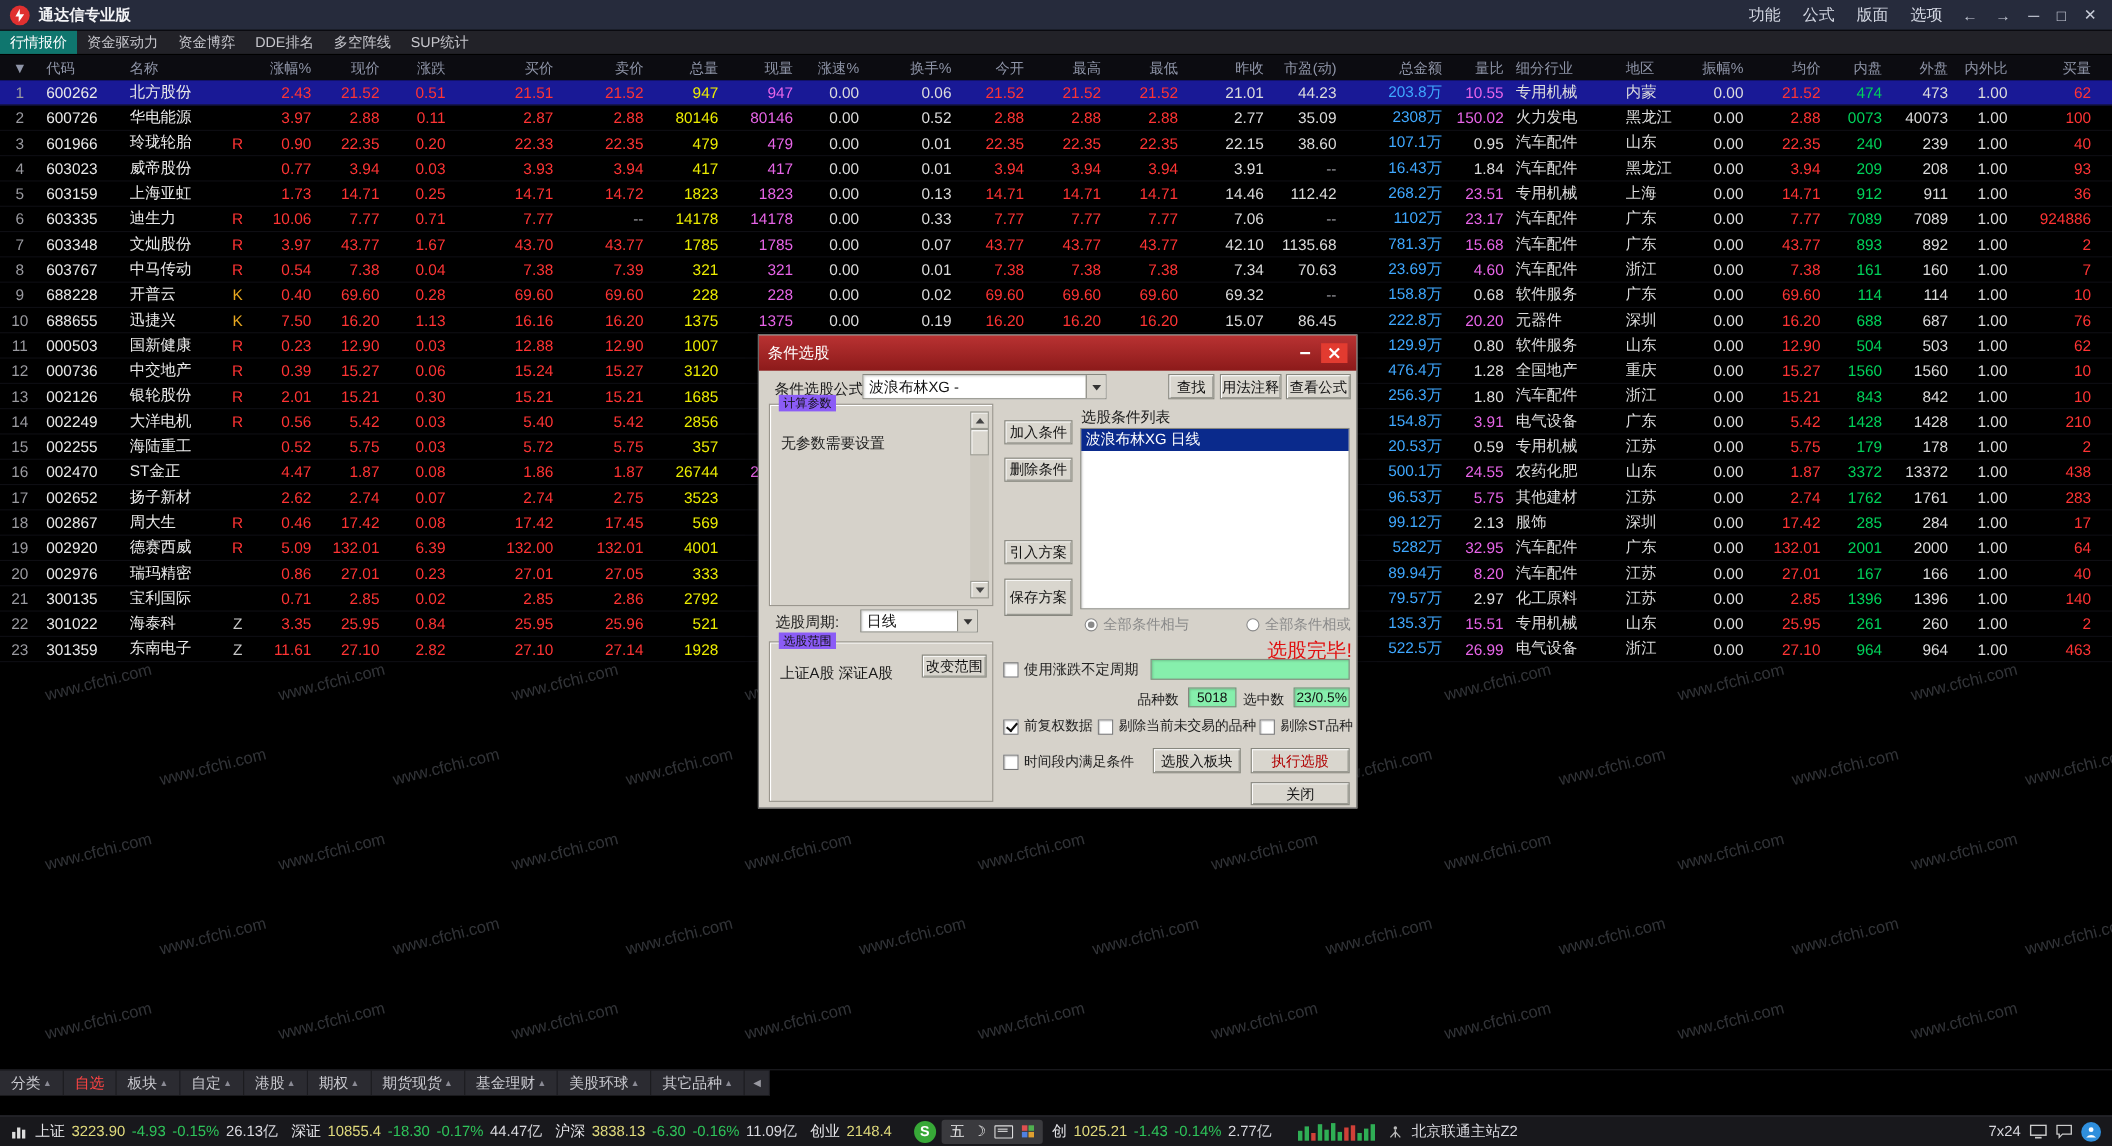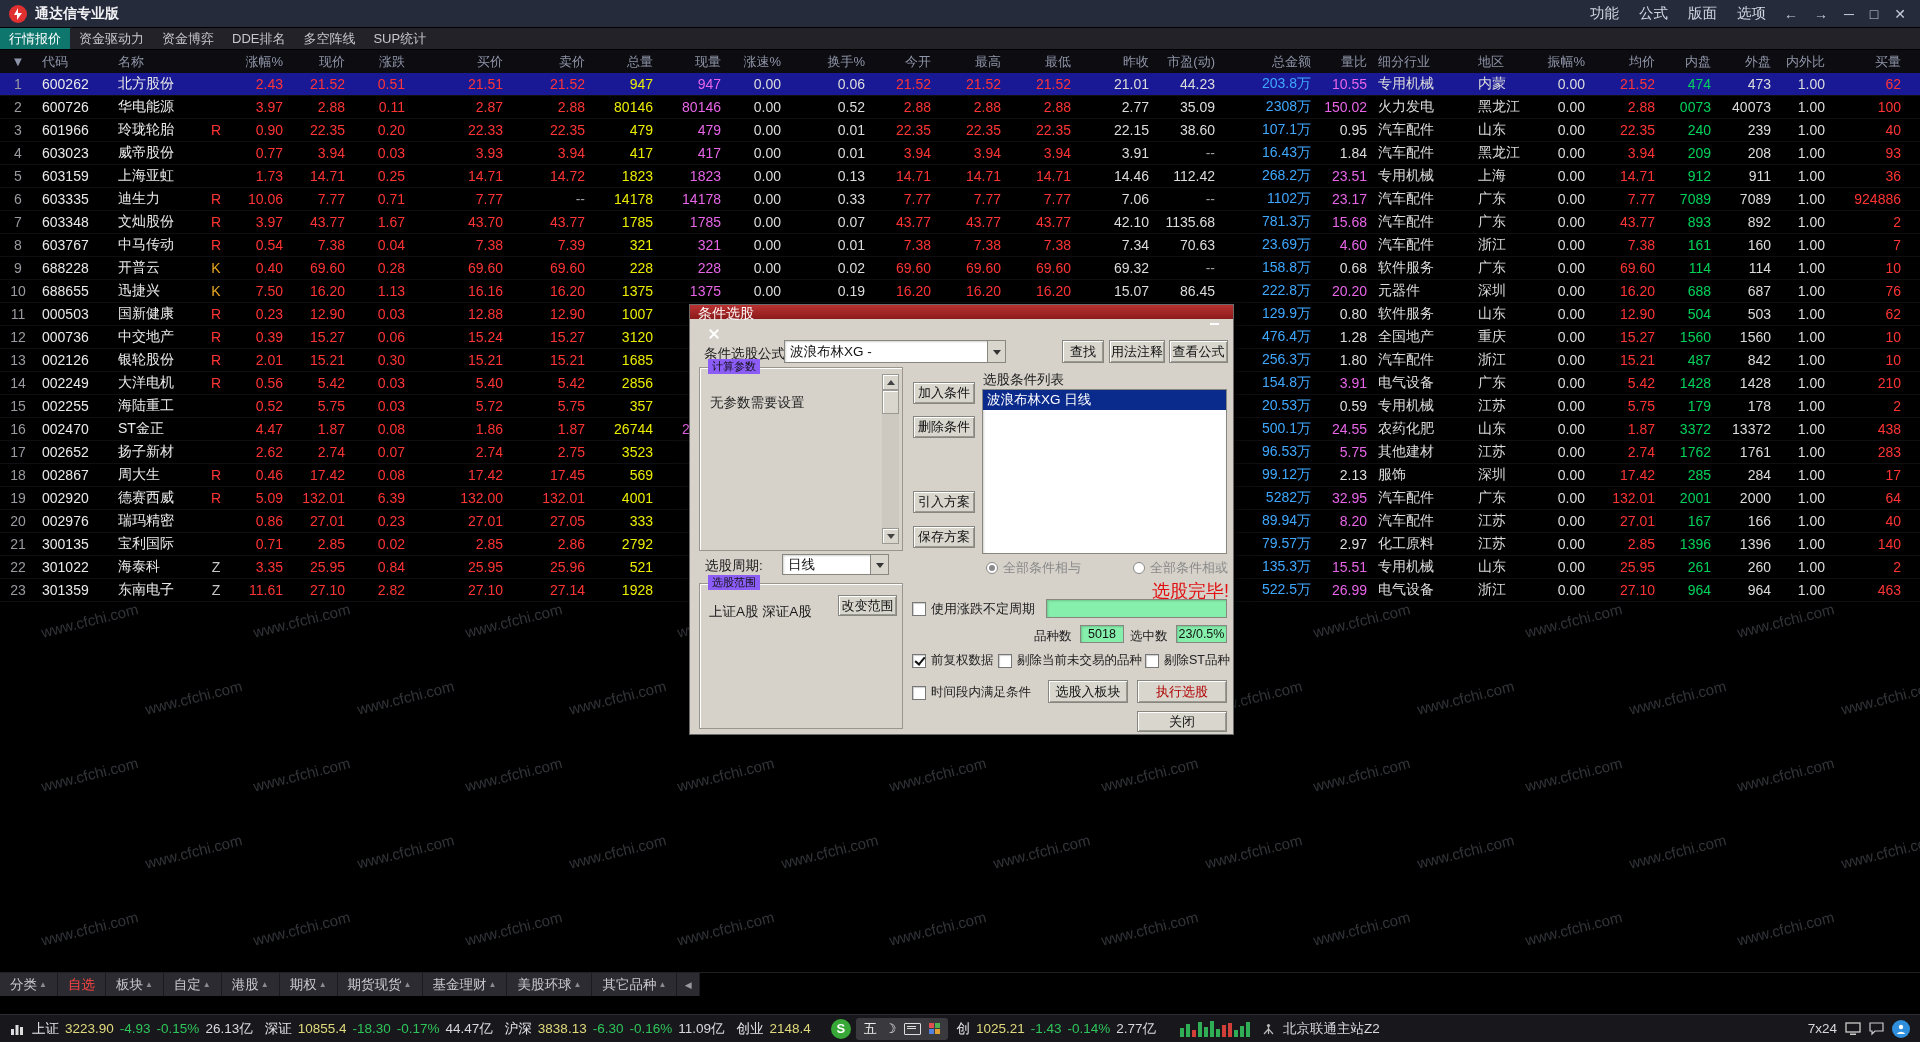--- a/index.html
+++ b/index.html
@@ -37,21 +37,21 @@
   .red{color:#ff3434;} .grn{color:#00d25a;} .yel{color:#ecec00;} .mag{color:#e865e8;}
   .blu{color:#3fa8ff;} .wht{color:#eaeaea;} .wht2{color:#dcdcdc;} .dim{color:#9a9aa0;}
   .fR{color:#ff3434;} .fK{color:#e8a820;} .fZ{color:#c8c8c8;}
 
   
   #watermarks{position:absolute;inset:0;z-index:1;pointer-events:none;}
   .wmark{position:absolute;color:rgba(125,130,140,.40);font-size:15px;transform:rotate(-14deg);white-space:nowrap;}
 
   
   .dialog{position:absolute;left:689px;top:304px;width:545px;height:431px;background:#d6d2ca;border:1px solid #6a6a6a;box-shadow:3px 3px 10px rgba(0,0,0,.6);z-index:30;color:#111;box-sizing:border-box;}
-  .dlg-title{position:absolute;top:0;left:0;right:0;height:14px;background:linear-gradient(#b93232,#8c1a1a);display:flex;padding:0 8px;box-sizing:border-box;flex-direction:column;}
+  .dlg-title{position:absolute;top:0;left:0;right:0;height:32px;background:linear-gradient(#b93232,#8c1a1a);display:flex;align-items:center;padding:0 8px;box-sizing:border-box;}
   .dlg-title-text{color:#fff;font-size:14px;}
   .dlg-min{margin-left:auto;width:22px;height:18px;display:flex;align-items:center;justify-content:center;}
   .minbar{width:9px;height:2px;background:#fff;display:block;}
   .dlg-close{width:24px;height:18px;background:#e23b30;margin-left:4px;position:relative;display:block;}
   .dlg-close i{position:absolute;left:6px;top:8px;width:12px;height:2px;background:#fff;display:block;}
   .dlg-close .x1{transform:rotate(45deg);} .dlg-close .x2{transform:rotate(-45deg);}
   .dlg-label{position:absolute;font-size:13.5px;color:#1a1a1a;white-space:nowrap;}
   .dlg-label.sm{font-size:12.5px;}
   .dbtn{position:absolute;background:#d9d6ce;border:1px solid #87877f;box-shadow:inset 1px 1px 0 #fff,inset -1px -1px 0 #9a9a92;font-size:13px;display:flex;align-items:center;justify-content:center;color:#111;font-family:inherit;padding:0;white-space:nowrap;}
   .dbtn.exec{color:#b00000;}
@@ -557,21 +557,21 @@
         <span class="a-r red">15.21</span>
         <span class="a-r red">15.21</span>
         <span class="a-r wht2">14.91</span>
         <span class="a-r dim">--</span>
         <span class="a-r blu">256.3万</span>
         <span class="a-r wht2">1.80</span>
         <span class="a-l wht2">汽车配件</span>
         <span class="a-l wht2">浙江</span>
         <span class="a-r wht2">0.00</span>
         <span class="a-r red">15.21</span>
-        <span class="a-r grn">487</span>
+        <span class="a-r grn">843</span>
         <span class="a-r wht2">842</span>
         <span class="a-r wht2">1.00</span>
         <span class="a-r red">10</span>
       </div>
       <div class="trow">
         <span class="a-c dim">14</span>
         <span class="a-l wht">002249</span>
         <span class="a-l wht">大洋电机</span>
         <span class="a-c fR">R</span>
         <span class="a-r red">0.56</span>
@@ -954,21 +954,21 @@
           </div>
         <div class="vs-btn">
             <i class="tri-down"></i>
           </div>
       </div>
     </div>
 
     <button class="dbtn" style="left:223px;top:77px;width:62px;height:22px">加入条件</button>
     <button class="dbtn" style="left:223px;top:111px;width:62px;height:22px">删除条件</button>
     <button class="dbtn" style="left:223px;top:186px;width:62px;height:22px">引入方案</button>
-    <button class="dbtn" style="left:223px;top:221px;width:62px;height:22px">保存方案</button>
+    <button class="dbtn" style="left:223px;top:221px;width:62px;height:34px">保存方案</button>
 
     <span class="dlg-label" style="left:293px;top:66px">选股条件列表</span>
     <div class="listbox" style="left:292px;top:84px;width:245px;height:165px">
       <div class="listitem">波浪布林XG 日线</div>
     </div>
 
     <div class="radio on" style="left:296px;top:254px">
       <span class="rb"></span>
       <span>全部条件相与</span>
     </div>

